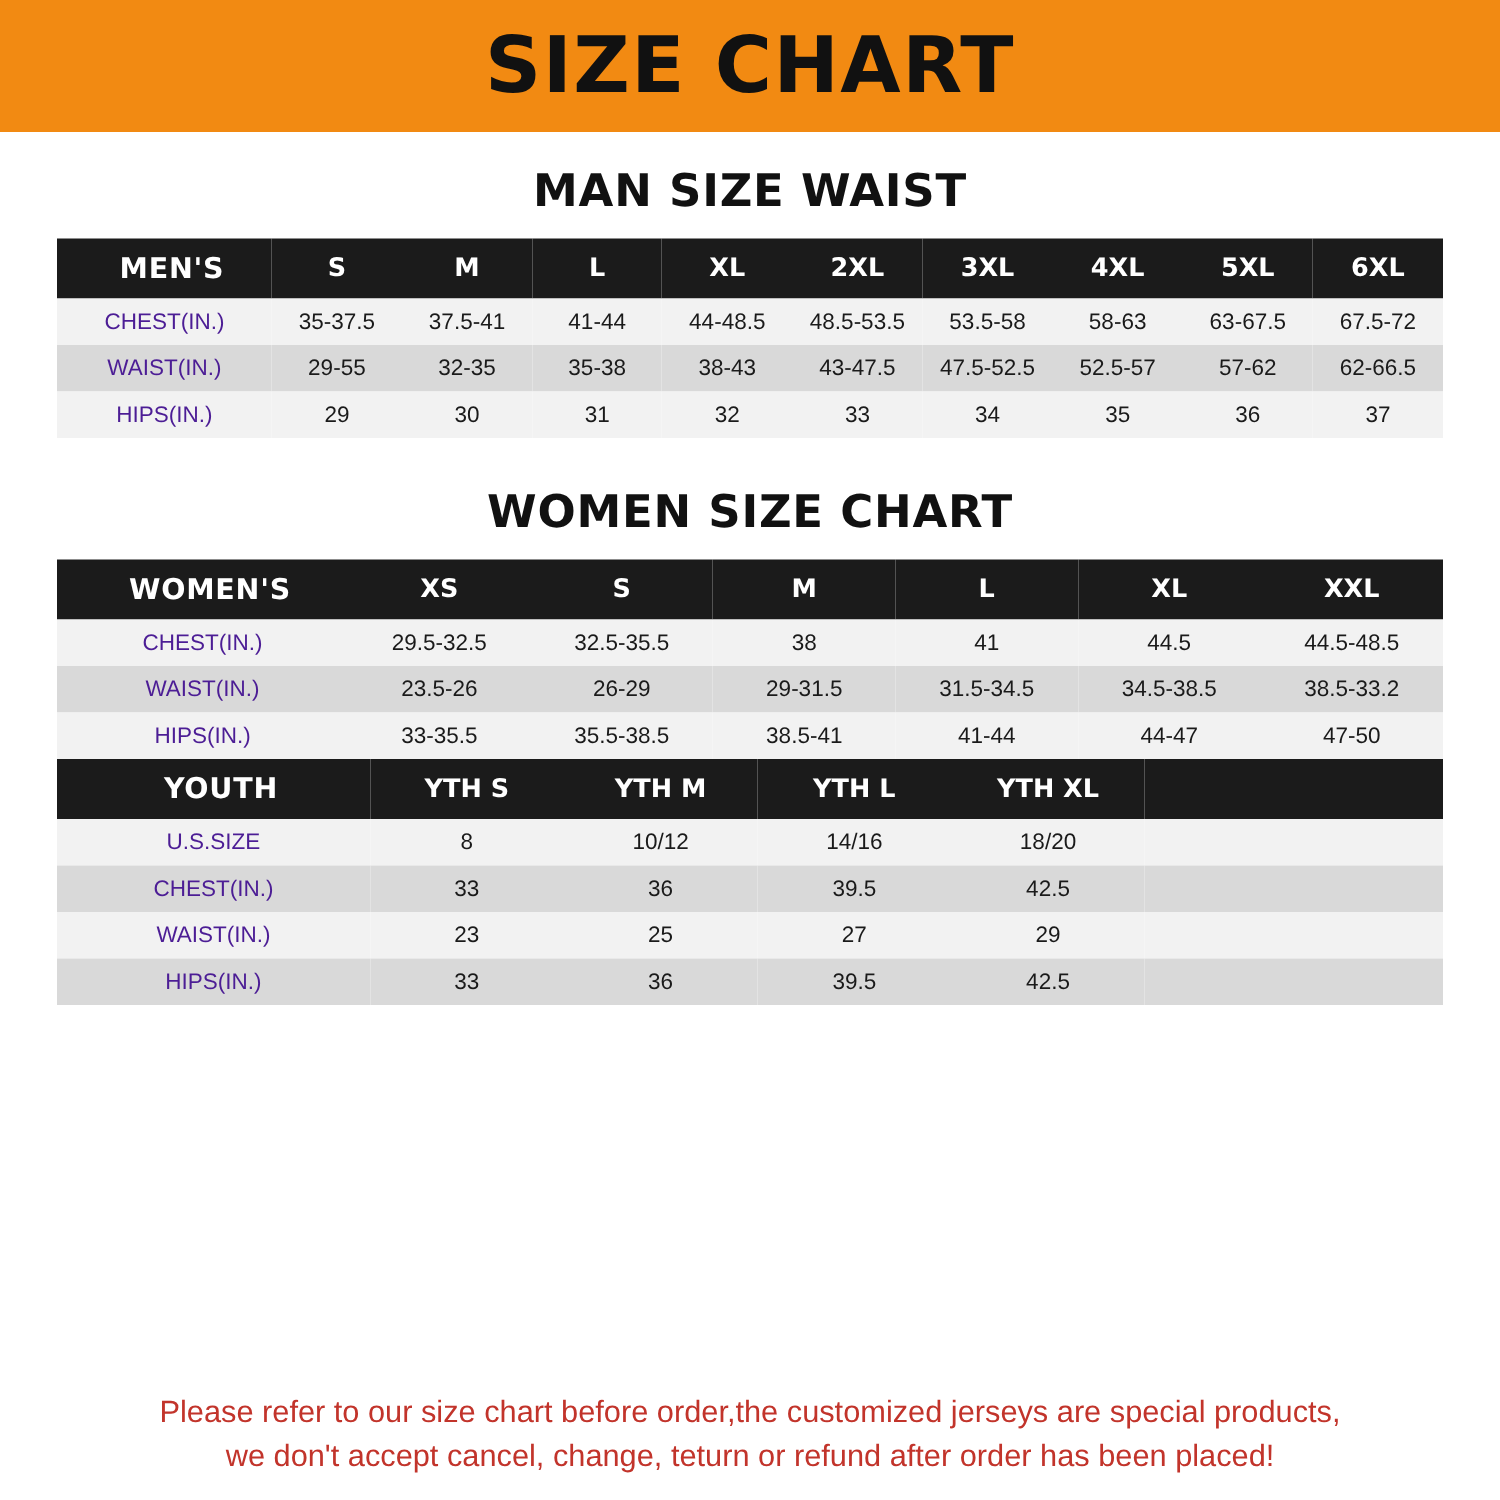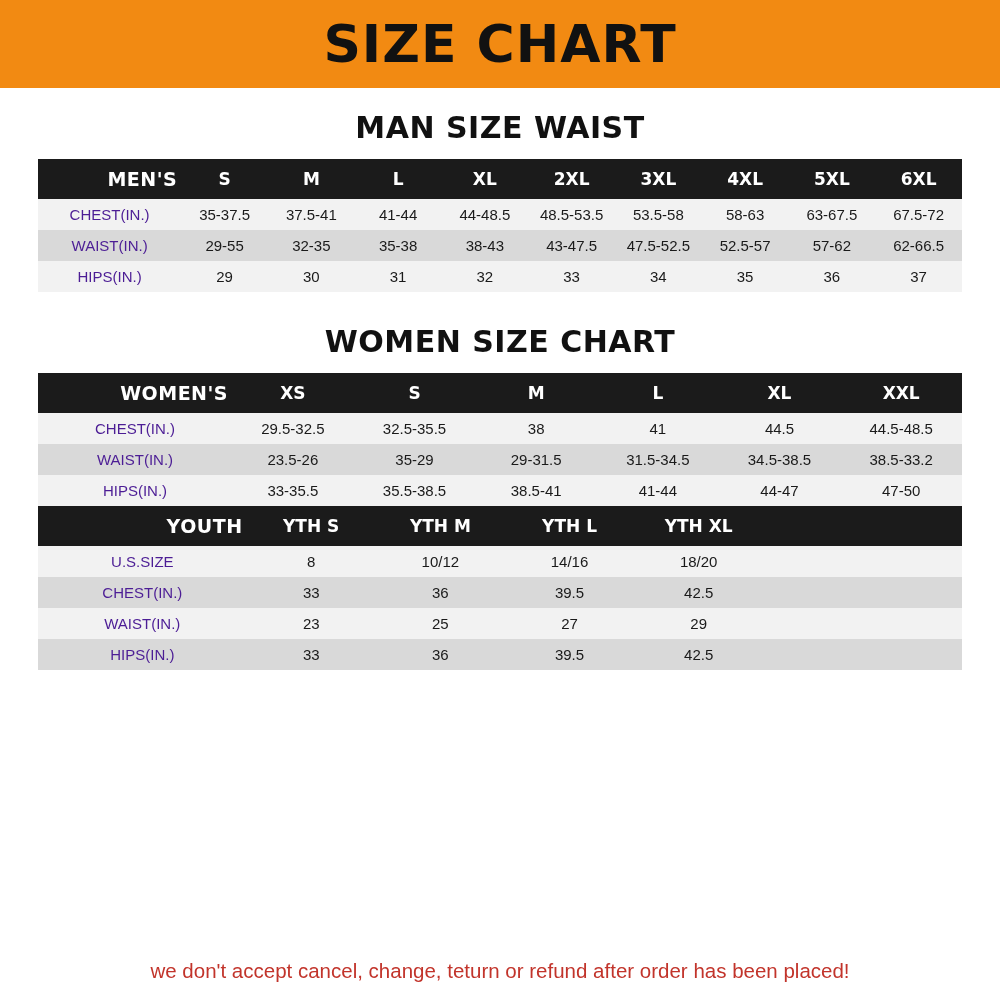--- a/index.html
+++ b/index.html
@@ -65,21 +65,21 @@
   thead th {
     background: #1b1b1b;
     color: #ffffff;
     font-family: "DejaVu Sans", sans-serif;
     font-weight: bold;
     font-size: 17px;
     padding: 9px 4px;
     text-align: center;
   }
   thead th.first-col {
-    text-align: right;
+    text-align: center;
     padding-left: 14px;
     font-size: 19px;
     letter-spacing: 0.5px;
   }
   tbody td {
     font-size: 15px;
     padding: 7px 4px;
     text-align: center;
     color: #1a1a1a;
     font-family: "Liberation Sans", sans-serif;
@@ -222,21 +222,21 @@
             <td>29.5-32.5</td>
             <td>32.5-35.5</td>
             <td>38</td>
             <td>41</td>
             <td>44.5</td>
             <td>44.5-48.5</td>
           </tr>
           <tr class="row-dark">
             <td class="first-col">WAIST(IN.)</td>
             <td>23.5-26</td>
-            <td>35-29</td>
+            <td>26-29</td>
             <td>29-31.5</td>
             <td>31.5-34.5</td>
             <td>34.5-38.5</td>
             <td>38.5-33.2</td>
           </tr>
           <tr class="row-light">
             <td class="first-col">HIPS(IN.)</td>
             <td>33-35.5</td>
             <td>35.5-38.5</td>
             <td>38.5-41</td>
@@ -301,16 +301,17 @@
             <td>42.5</td>
             <td></td>
           </tr>
         </tbody>
       </table>
     </div>
 
   </div>
 
   <div class="note">
+    <span class="note-line">Please refer to our size chart before order,the customized jerseys are special products,</span>
     <span class="note-line">we don't accept cancel, change, teturn or refund after order has been placed!</span>
   </div>
 
 </div>
 
 </body></html>

